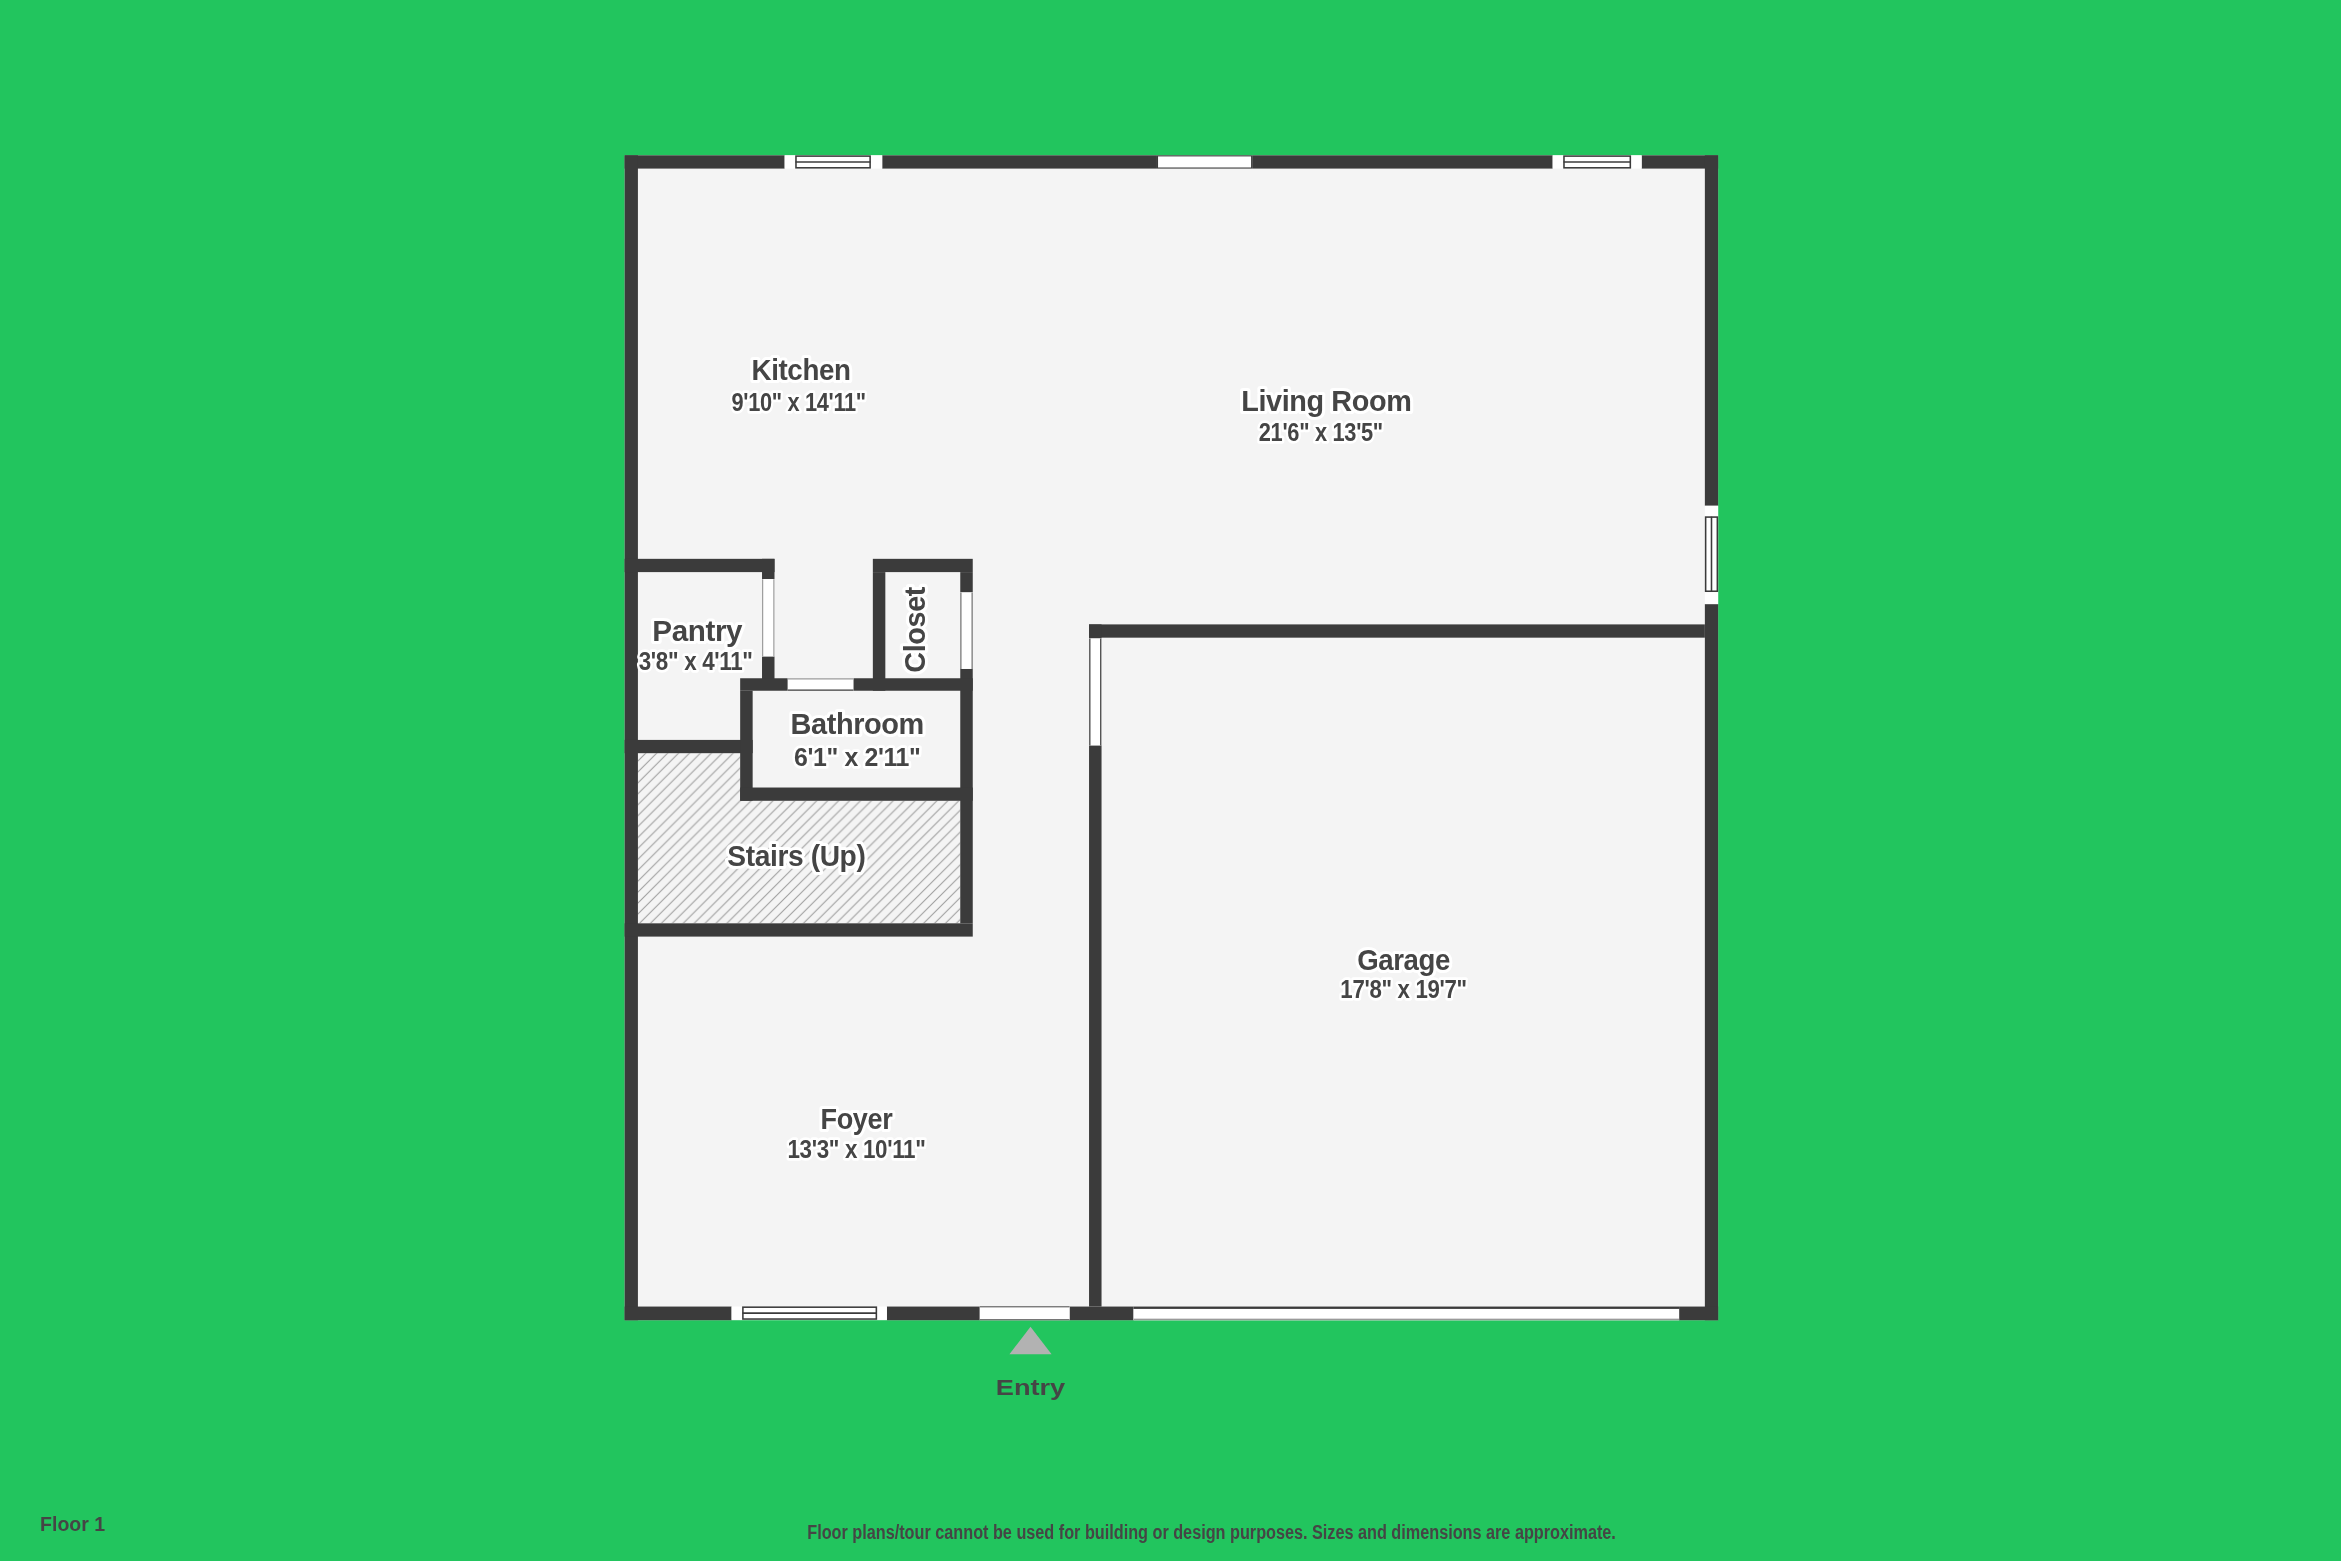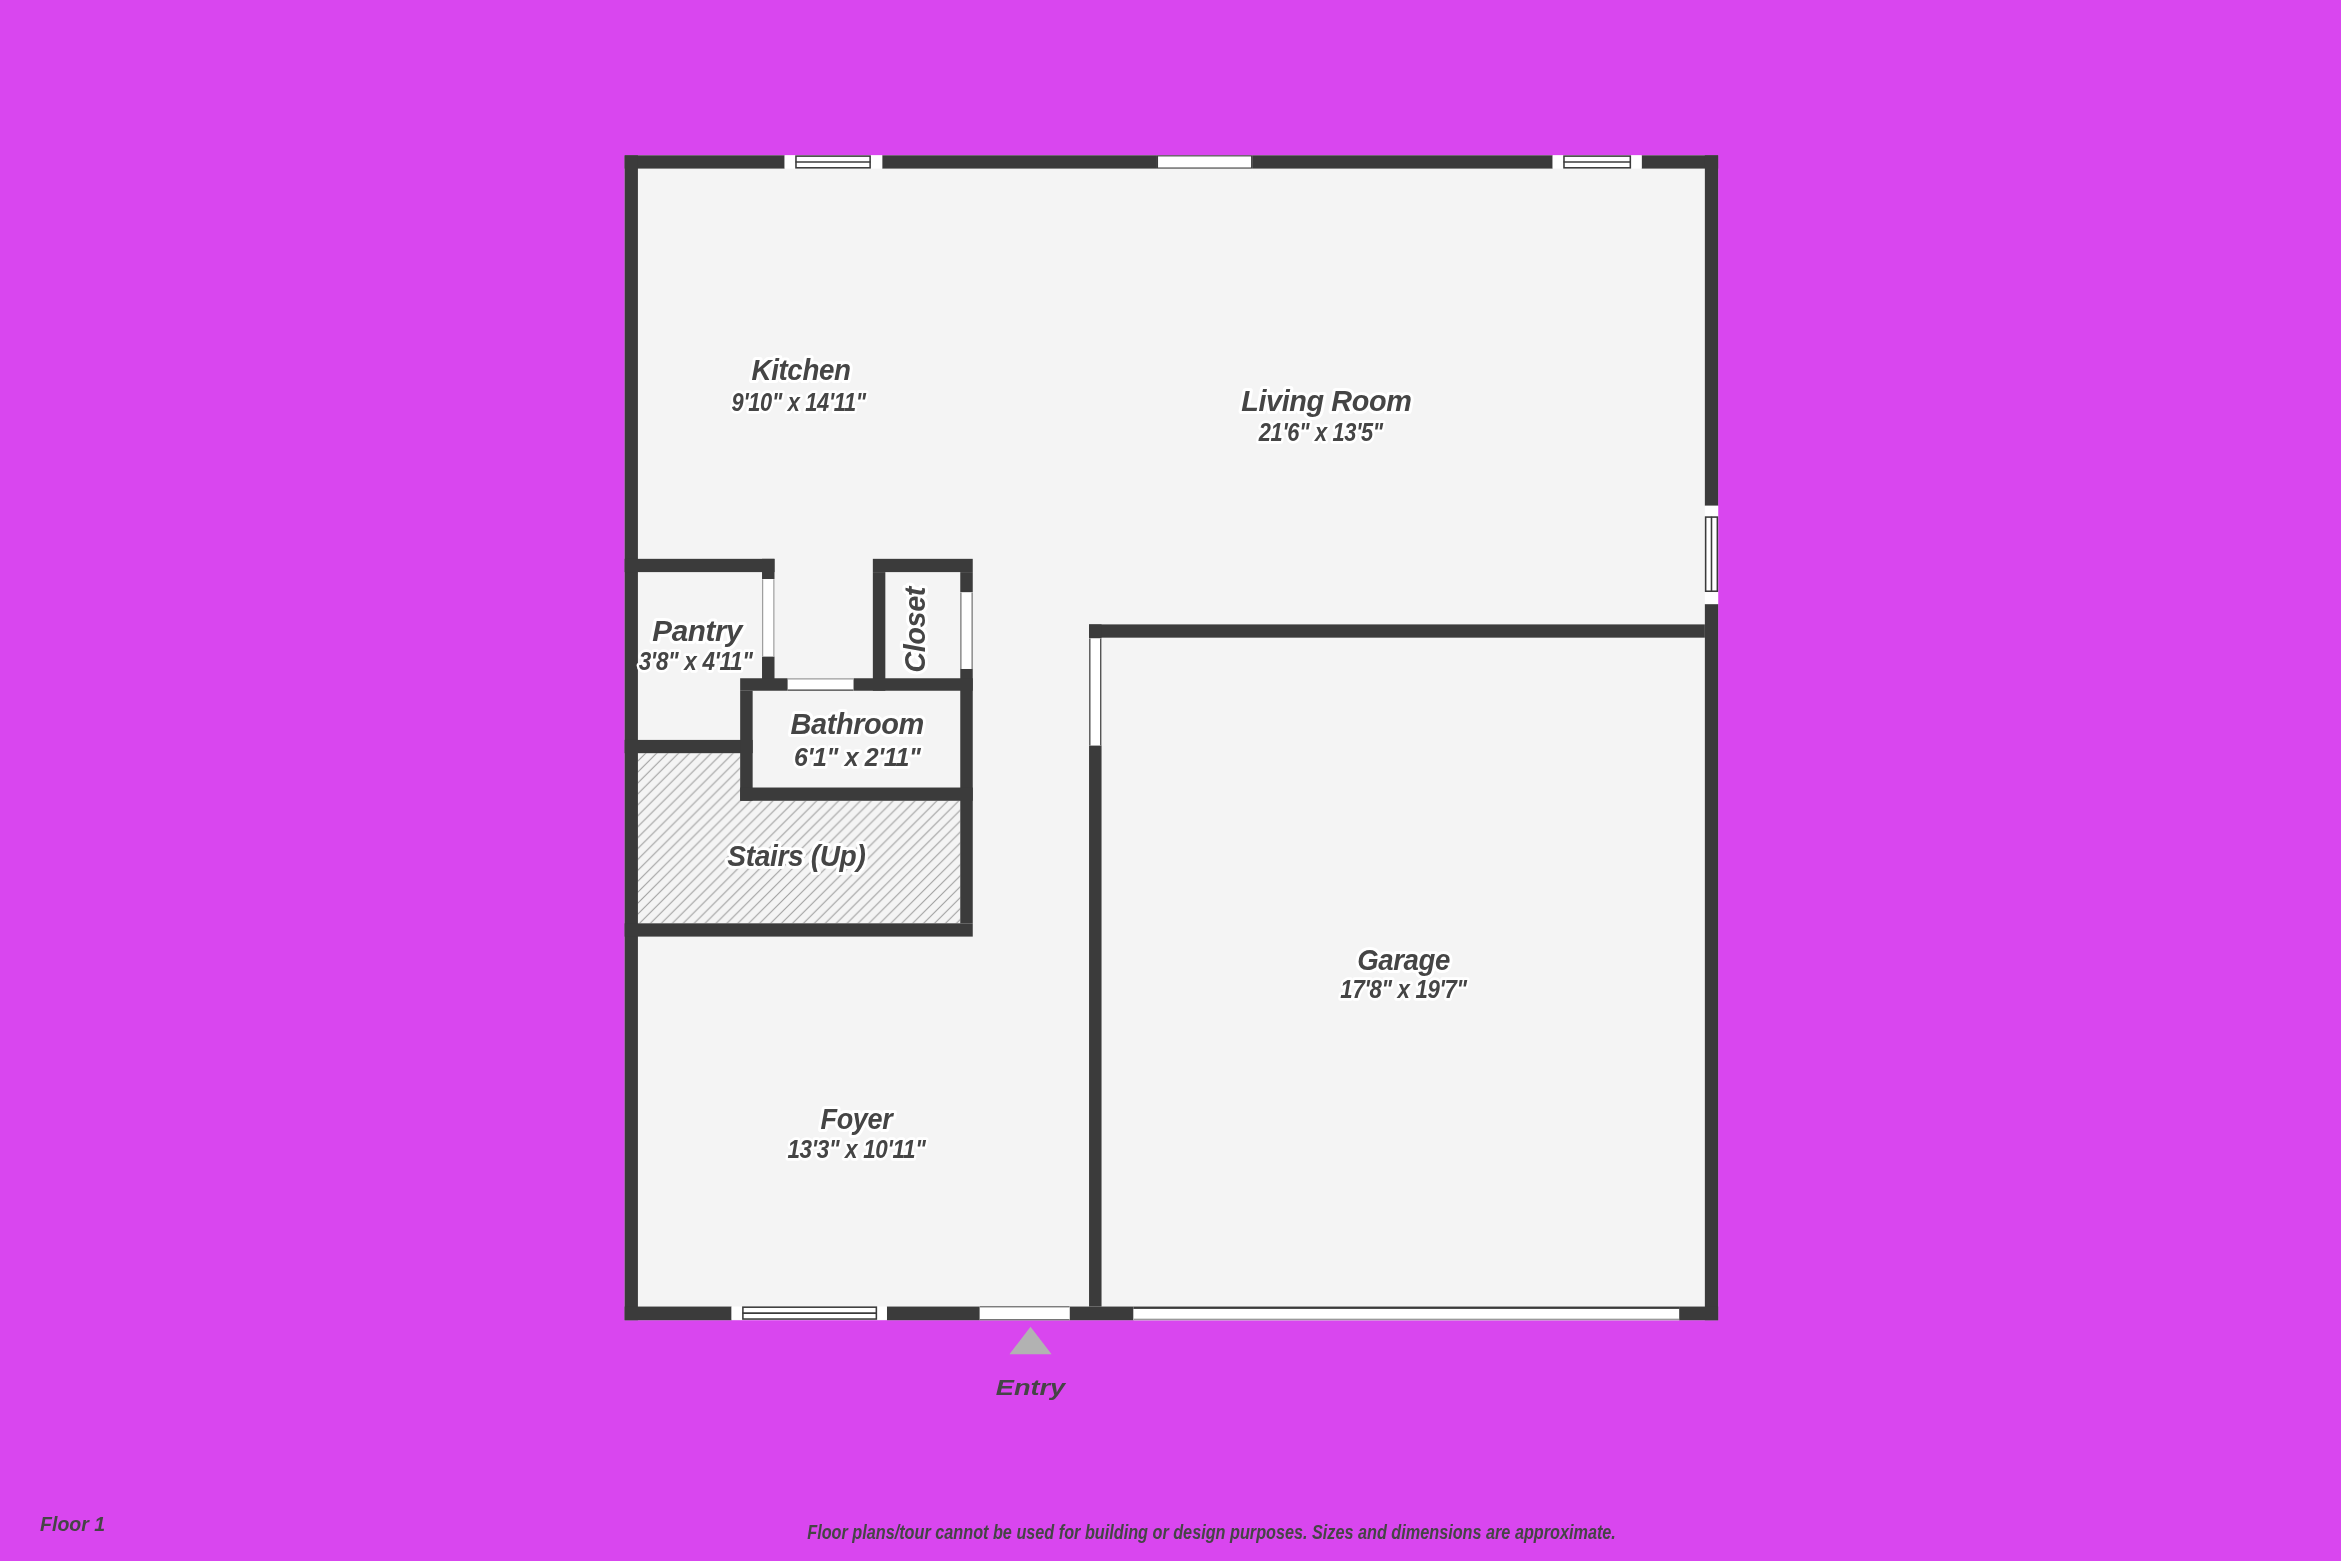--- a/index.html
+++ b/index.html
@@ -1,16 +1,16 @@
 <!DOCTYPE html>
 <html style="font-size:12.5px"><head>
 <meta charset="utf-8">
 <style>
   html,body{margin:0;padding:0;background:#ffffff;}
-  .wrap{width:2342px;height:1561px;position:relative;background:#d946ef;overflow:hidden;font-style:italic;}
+  .wrap{width:2342px;height:1561px;position:relative;background:#22c55e;overflow:hidden;}
   text{font-family:"Liberation Sans", sans-serif;font-weight:bold;fill:#454545;
        paint-order:stroke;stroke:#ffffff;stroke-linejoin:round;}
   .room{font-size:37px;letter-spacing:-0.5px;stroke-width:8px;}
   .dim{font-size:34px;letter-spacing:-0.5px;stroke-width:7px;}
   .small{font-size:25px;stroke-width:0;}
 </style>
 </head>
 <body>
 <div class="wrap">
 <svg width="2342" height="1561" viewBox="0 0 3000 2000" xmlns="http://www.w3.org/2000/svg">

